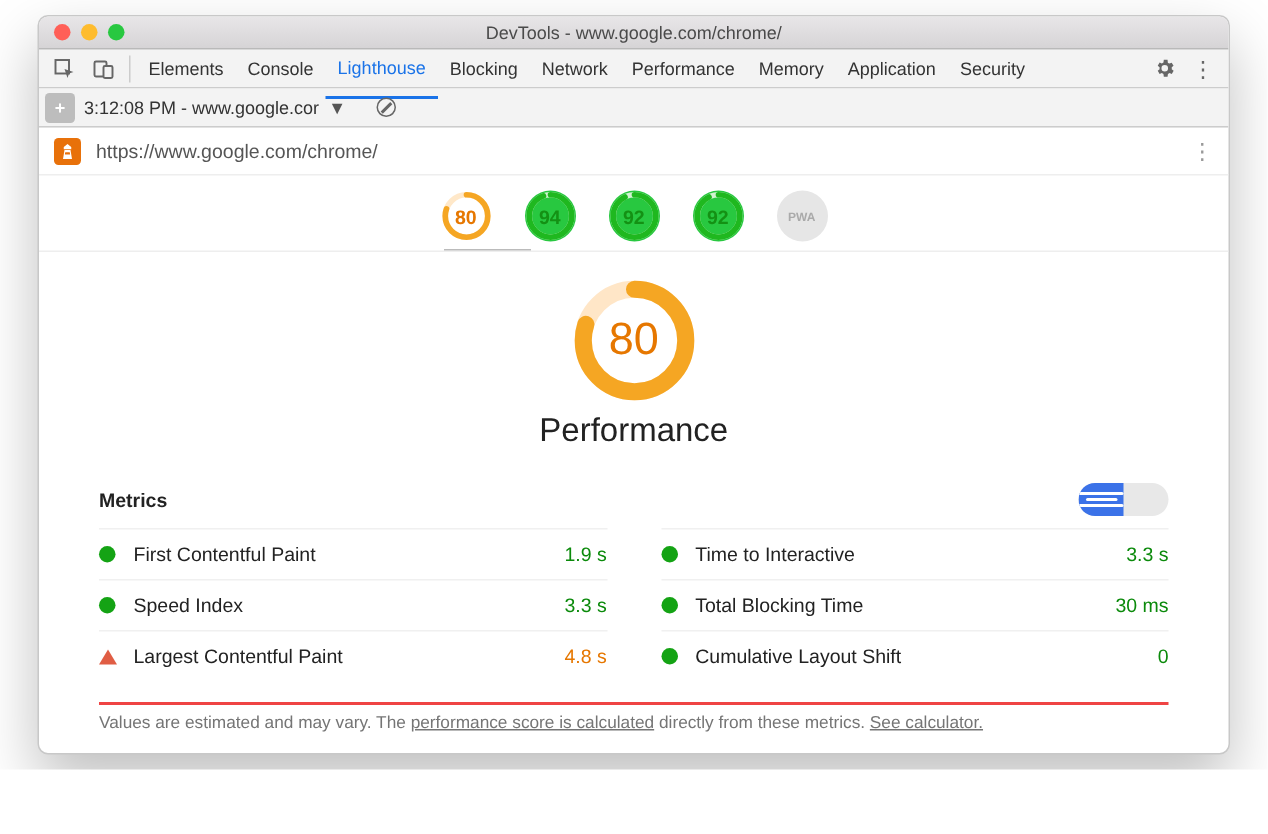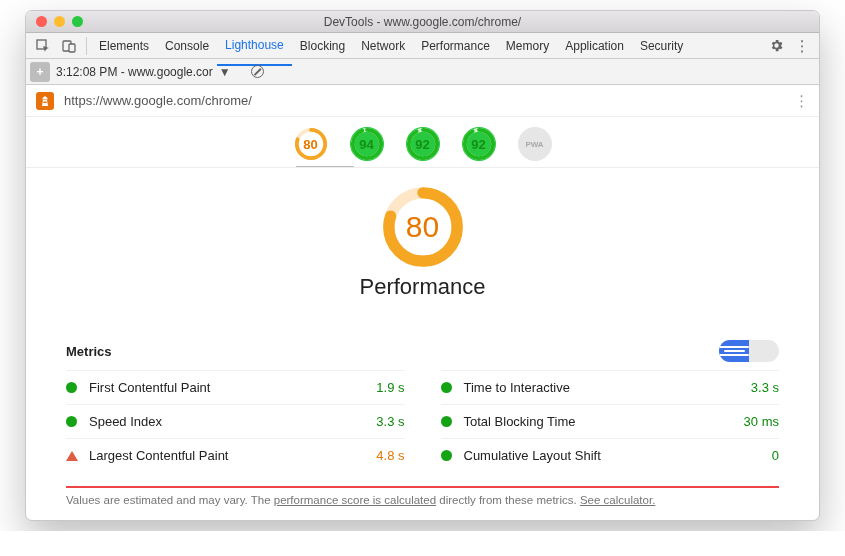--- a/index.html
+++ b/index.html
@@ -36,21 +36,21 @@
   .mini-gauge svg { position:absolute; inset:0; }
   .sep-line{ height:1px;background:#eee; }
 
   .big-gauge-wrap{ text-align:center; padding:18px 0 8px;}
   .big-gauge{ width:82px;height:82px;margin:0 auto;position:relative;display:flex;align-items:center;justify-content:center;}
   .big-gauge svg{position:absolute;inset:0;}
   .big-gauge .num{font-size:30px;color:#e67700;font-weight:400;}
   .section-title{font-size:22px;font-weight:400;color:#222;margin-top:6px;}
 
   .metrics{ padding:0 40px 6px; }
-  .metrics-head{ display:flex; align-items:center; margin:32px 0 8px;}
+  .metrics-head{ display:flex; align-items:center; margin:14px 0 8px;}
   .metrics-head h3{ margin:0; font-size:13px; font-weight:700; color:#222;}
   .toggle{ width:60px;height:22px;background:#e8e8e8;border-radius:11px;display:flex;overflow:hidden;}
   .toggle div{flex:1;display:flex;align-items:center;justify-content:center;}
   .toggle .on{background:#3b72e8;color:#fff;}
   .tog-ico{display:flex;flex-direction:column;gap:2px;}
   .tog-ico span{display:block;height:2px;background:currentColor;border-radius:1px;}
 
   .metric-grid{ display:grid; grid-template-columns:1fr 1fr; column-gap:36px; }
   .metric{ display:flex; align-items:center; height:34px; border-top:1px solid #f0f0f0;}
   .metric .dot{ width:11px;height:11px;border-radius:50%;background:#14a314;margin-right:12px;}

